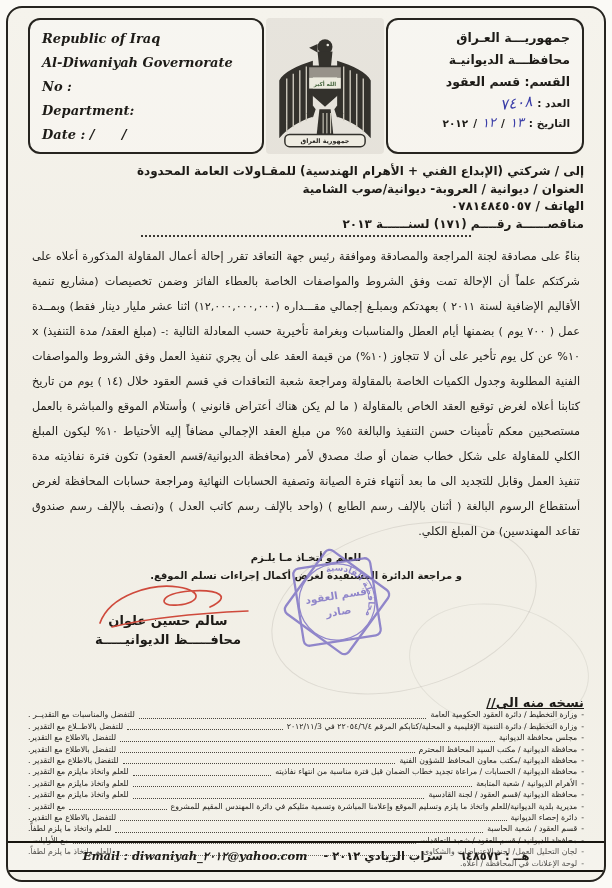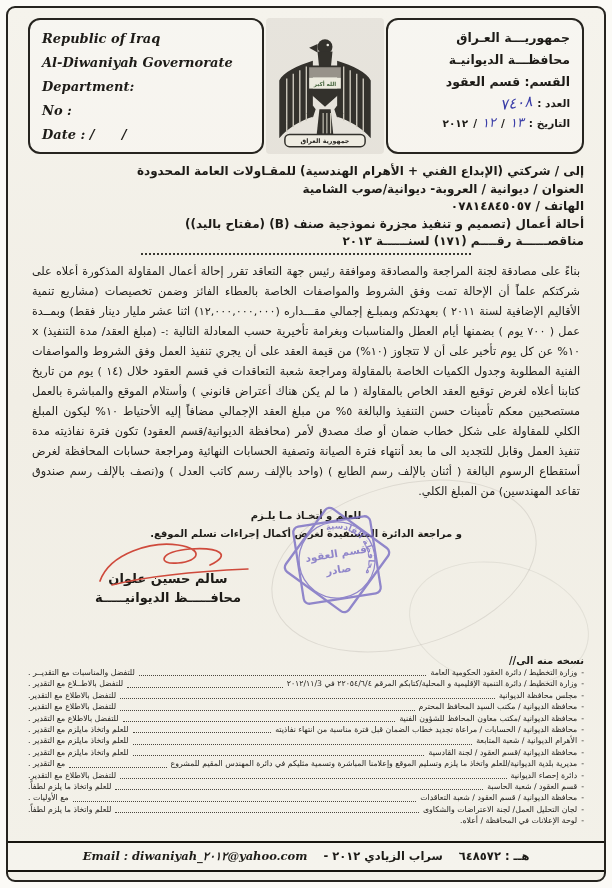--- a/index.html
+++ b/index.html
@@ -1,50 +1,50 @@
 <!DOCTYPE html>
 <html lang="ar"><head>
 <meta charset="utf-8">
 <style>
   html,body{margin:0;padding:0;background:#fbfaf6;}
   .page{
     position:relative; width:600px; height:876px; margin:6px;
     box-sizing:border-box;
     background:linear-gradient(180deg,#f5f3ec 0%,#f1eee5 45%,#f3f1e9 100%);
-    border:2px solid #26241f; border-radius:9px;
+    border:2px solid #26241f; border-radius:16px;
     font-family:"DejaVu Sans",sans-serif; color:#1d1b17;
     padding:10px 20px 16px; overflow:hidden;
   }
   
   .letterhead{display:flex; justify-content:space-between; align-items:stretch; height:136px;}
   .hbox{border:2.5px solid #26241f; border-radius:12px; padding:7px 12px; box-sizing:border-box; background:rgba(255,255,255,.25);}
   .hbox.en{width:236px; font-family:"DejaVu Serif",serif; font-style:italic; font-weight:700; font-size:13px; line-height:24px;}
   .hbox.ar{width:198px; direction:rtl; text-align:right; font-weight:700; font-size:12.5px; line-height:22px;}
   .emblem-wrap{width:118px; display:flex; align-items:center; justify-content:center; background:rgba(110,100,84,.10); border-radius:4px;}
   .meta-row{display:flex; align-items:center; gap:5px; font-size:10.5px; line-height:20px;}
   .hand{color:#3b3ea8; font-weight:400; font-size:15px; display:inline-block; transform:rotate(-7deg); font-style:italic; letter-spacing:1px;}
   .hand.sm{font-size:13px; transform:rotate(-4deg);}
   
   .addressee{direction:rtl; text-align:right; font-weight:700; font-size:12px; line-height:17.5px; margin-top:9px;}
   .dot-sep{width:330px; margin:2px auto 0; border-top:2px dotted #3a3832; height:0;}
   
-  .body-par{direction:rtl; text-align:justify; font-size:11.2px; line-height:20px; margin:7px 4px 0; text-align-last:right;}
+  .body-par{direction:rtl; text-align:justify; font-size:11.2px; line-height:25px; margin:7px 4px 0; text-align-last:right;}
   
   .closing{direction:rtl; text-align:center; font-weight:700; font-size:10px; line-height:18px; margin-top:5px;}
   
   .sig-zone{position:relative; height:108px;}
   .sig-block{position:absolute; left:40px; top:26px; width:200px; text-align:center; font-weight:700; font-size:13px; line-height:19px;}
   .sig-stroke{position:absolute; left:14px; top:-34px; width:180px; height:58px; pointer-events:none;}
   .stamp{position:absolute; left:252px; top:-40px; width:114px; height:114px; transform:rotate(-9deg); opacity:.82;}
   .emboss{position:absolute; border:1px solid rgba(70,64,55,.12); border-radius:50%; pointer-events:none;}
   .emboss.e1{width:270px; height:160px; left:240px; top:-58px; transform:rotate(-16deg);}
   .emboss.e2{width:180px; height:120px; left:380px; top:20px; transform:rotate(12deg); border-color:rgba(70,64,55,.09);}
   
   .cc{direction:rtl; margin-top:4px; font-size:7.8px; line-height:11.4px;}
-  .cc-heading{font-weight:700; font-size:10px; margin-bottom:1px;}
+  .cc-heading{font-weight:700; font-size:13px; text-decoration:underline; margin-bottom:1px;}
   .cc-row{display:flex; align-items:flex-end;}
   .cc-bullet{margin-left:4px;}
   .cc-recipient{white-space:nowrap;}
   .cc-leader{flex:1; min-width:10px; border-bottom:1.4px dotted #4a463e; margin:0 4px 2px;}
   .cc-action{white-space:nowrap;}
   
   .footer{
     position:absolute; left:0; right:0; bottom:8px;
     border-top:2px solid #17150f; border-bottom:2px solid #17150f;
     padding:6px 26px 7px; display:flex; direction:rtl; justify-content:center;
@@ -55,22 +55,22 @@
 </style>
 </head>
 <body>
 
 <div class="page">
 
   <div class="letterhead">
     <div class="hbox en">
       <div>Republic of Iraq</div>
       <div>Al-Diwaniyah Governorate</div>
+      <div>No :</div>
       <div>Department:</div>
-      <div>No :</div>
       <div>
         <span>Date :</span>
         <span style="white-space:pre;">/      /</span>
       </div>
     </div>
 
     <div class="emblem-wrap">
       <svg width="112" height="128" viewBox="0 0 120 134">
         <g id="lwing">
           <path d="M47,40 C30,45 15,53 11,61 L11,123 C20,112 34,104 47,100 Z" fill="#33312c"></path>
@@ -111,21 +111,20 @@
         <span>/</span>
         <span>٢٠١٢</span>
       </div>
     </div>
   </div>
 
   <div class="addressee">
     <div>إلى / شركتي (الإبداع الفني + الأهرام الهندسية) للمقـاولات العامة المحدودة</div>
     <div>العنوان / ديوانية / العروبة- ديوانية/صوب الشامية</div>
     <div>الهاتف / ٠٧٨١٤٨٤٥٠٥٧</div>
-    <div>أحالة أعمال (تصميم و تنفيذ مجزرة نموذجية صنف (B) (مفتاح باليد))</div>
     <div>مناقصــــــة رقــــم (١٧١) لسنــــــة ٢٠١٣</div>
     <div class="dot-sep"></div>
   </div>
 
   <p class="body-par">بناءً على مصادقة لجنة المراجعة والمصادقة وموافقة رئيس جهة التعاقد تقرر إحالة أعمال المقاولة المذكورة أعلاه على شركتكم علماً أن الإحالة تمت وفق الشروط والمواصفات الخاصة بالعطاء الفائز وضمن تخصيصات (مشاريع تنمية الأقاليم الإضافية لسنة ٢٠١١ ) بعهدتكم وبمبلـغ إجمالي مقـــداره (١٢,٠٠٠,٠٠٠,٠٠٠) اثنا عشر مليار دينار فقط) وبمــدة عمل ( ٧٠٠ يوم ) بضمنها أيام العطل والمناسبات وبغرامة تأخيرية حسب المعادلة التالية :- (مبلغ العقد/ مدة التنفيذ) x ١٠% عن كل يوم تأخير على أن لا تتجاوز (١٠%) من قيمة العقد على أن يجري تنفيذ العمل وفق الشروط والمواصفات الفنية المطلوبة وجدول الكميات الخاصة بالمقاولة ومراجعة شعبة التعاقدات في قسم العقود خلال (١٤ ) يوم من تاريخ كتابنا أعلاه لغرض توقيع العقد الخاص بالمقاولة ( ما لم يكن هناك أعتراض قانوني ) وأستلام الموقع والمباشرة بالعمل مستصحبين معكم تأمينات حسن التنفيذ والبالغة ٥% من مبلغ العقد الإجمالي مضافاً إليه الأحتياط ١٠% ليكون المبلغ الكلي للمقاولة على شكل خطاب ضمان أو صك مصدق لأمر (محافظة الديوانية/قسم العقود) تكون فترة نفاذيته مدة تنفيذ العمل وقابل للتجديد الى ما بعد أنتهاء فترة الصيانة وتصفية الحسابات النهائية ومراجعة حسابات المحافظة لغرض أستقطاع الرسوم البالغة ( أثنان بالإلف رسم الطابع ) (واحد بالإلف رسم كاتب العدل ) و(نصف بالإلف رسم صندوق تقاعد المهندسين) من المبلغ الكلي.</p>
 
   <div class="closing">
     <div>للعلم و أتخـاذ مـا يلـزم</div>
     <div>و مراجعة الدائرة المستفيدة لغرض أكمال إجراءات تسلم الموقع.</div>
   </div>

